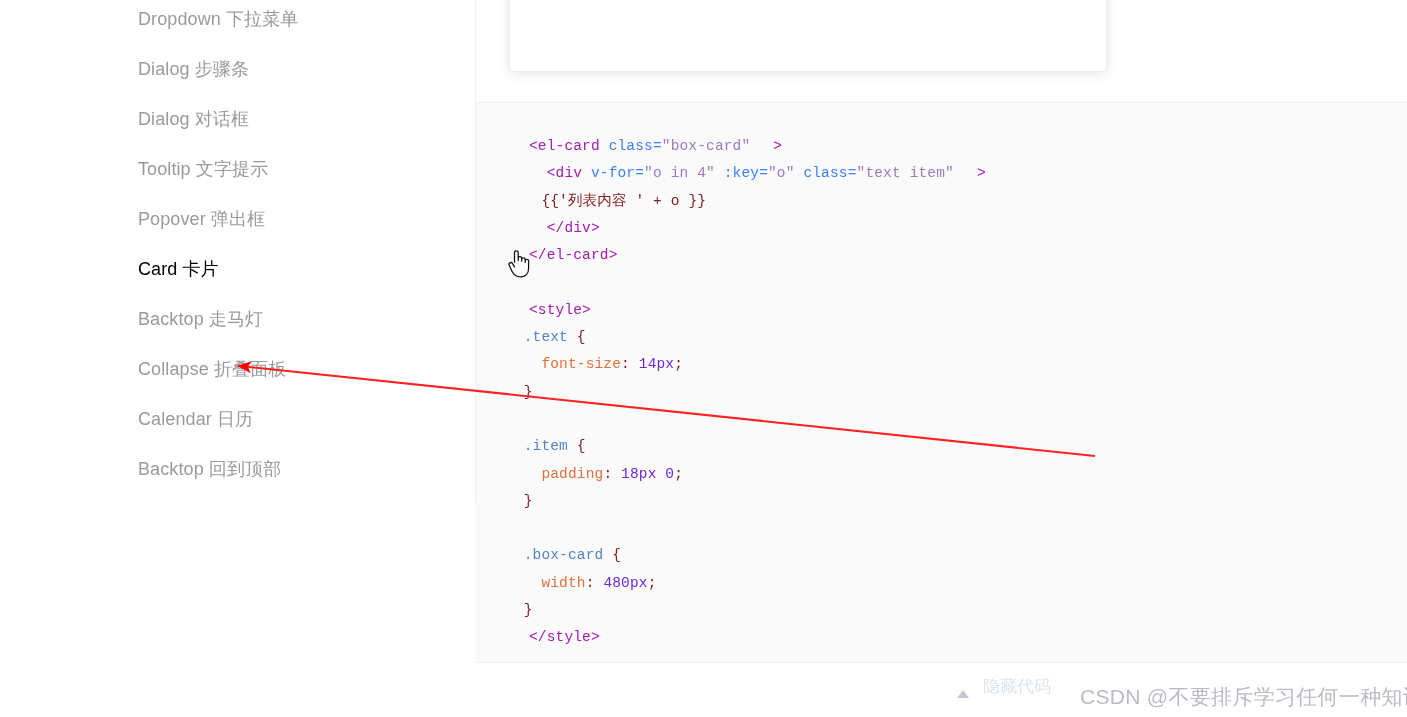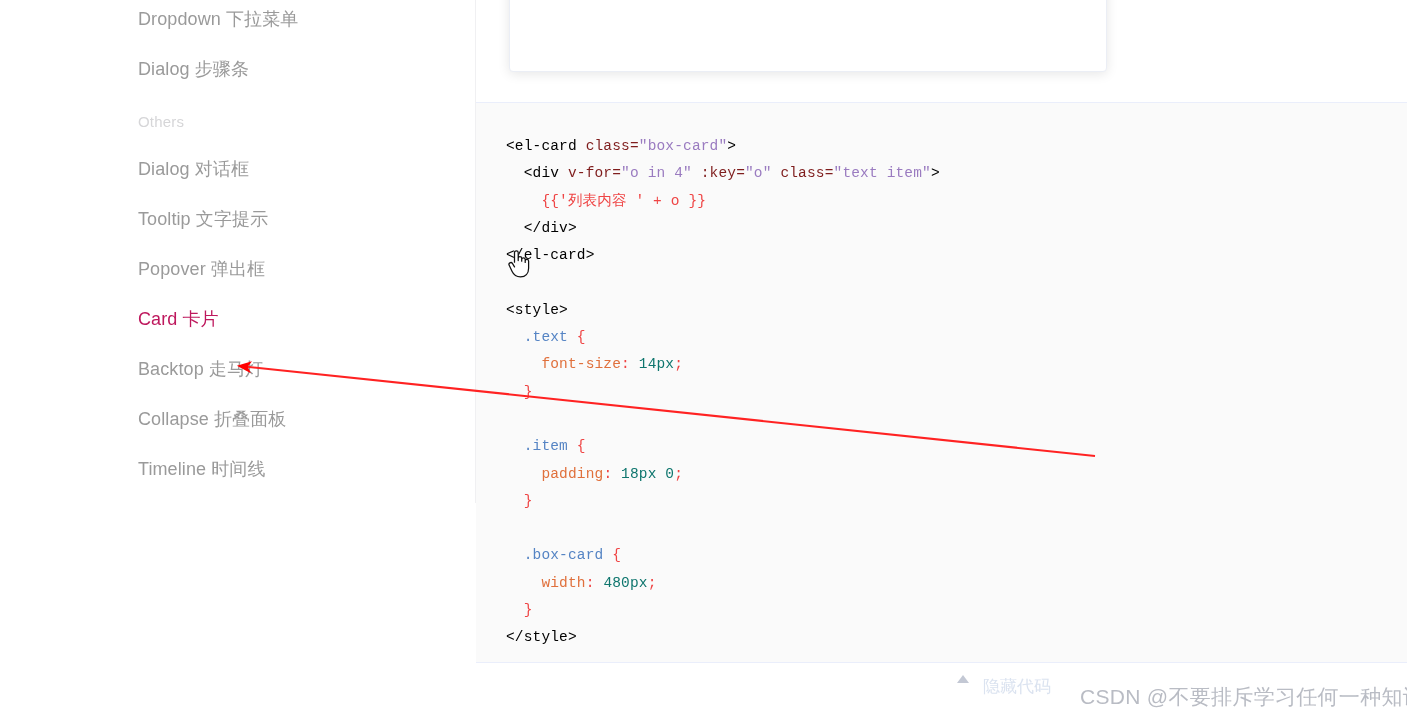--- a/index.html
+++ b/index.html
@@ -45,21 +45,21 @@
     height: 50px;
     line-height: 50px;
     padding-left: 138px;
     font-size: 18px;
     color: #9a9a9a;
     white-space: nowrap;
     letter-spacing: .1px;
     cursor: pointer;
   }
   .nav-item.active {
-    color: #be185d;
+    color: #000000;
   }
   .nav-group-title {
     height: 50px;
     line-height: 56px;
     padding-left: 138px;
     font-size: 15px;
     color: #d6d6d8;
     white-space: nowrap;
     letter-spacing: .2px;
   }
@@ -109,46 +109,46 @@
   .code-pre {
     margin: 0;
     padding: 30px 0 0 30px;
     font-family: "Liberation Mono", "DejaVu Sans Mono", monospace;
     font-size: 14.5px;
     line-height: 27.3px;
     color: #5e6687;
     white-space: pre;
     letter-spacing: .15px;
   }
-  .tk-tag    { color: #000000; }
-  .tk-attr   { color: #7f1d1d; font-family: Liberation Mono, monospace; }
+  .tk-tag    { color: #a21caf; margin-left: 23px; }
+  .tk-attr   { color: #3b82f6; font-family: Liberation Mono, monospace; }
   .tk-str    { color: #9a7bc0; }
   .tk-sel    { color: #5584c4; }
   .tk-prop   { color: #e0703c; text-align: right; }
-  .tk-val    { color: #0f766e; }
+  .tk-val    { color: #6d28d9; }
   .tk-plain  { color: #5a6073; }
-  .tk-brace  { color: #ef4444; }
+  .tk-brace  { color: #7f1d1d; }
 
   
   .code-footer {
     position: absolute;
     left: 0;
     right: 0;
     top: 662px;
     height: 55px;
     background: #ffffff;
     border-top: 1px solid #eaeefb;
     box-sizing: border-box;
   }
   .hide-code-btn {
     position: absolute;
     left: 481px;
     top: 12px;
     display: flex;
-    align-items: flex-start;
+    align-items: flex-end;
     gap: 14px;
     cursor: pointer;
     user-select: none;
   }
   .caret-up {
     width: 0; height: 0;
     border-left: 6px solid transparent;
     border-right: 6px solid transparent;
     border-bottom: 8px solid #c3c8d4;
     display: block;
@@ -188,28 +188,26 @@
 </style>
 </head>
 <body>
 
 <div id="page">
 
   <nav class="sidebar">
     <ul class="nav-list" id="nav-list">
         <li class="nav-item">Dropdown 下拉菜单</li>
         <li class="nav-item">Dialog 步骤条</li>
-        <li class="nav-group-title">Others</li>
         <li class="nav-item">Dialog 对话框</li>
         <li class="nav-item">Tooltip 文字提示</li>
         <li class="nav-item">Popover 弹出框</li>
         <li class="nav-item active">Card 卡片</li>
         <li class="nav-item">Backtop 走马灯</li>
         <li class="nav-item">Collapse 折叠面板</li>
-        <li class="nav-item">Timeline 时间线</li>
         <li class="nav-item">Calendar 日历</li>
         <li class="nav-item">Backtop 回到顶部</li>
       </ul>
   </nav>
 
   <main class="main">
 
     <section class="demo-area">
       <div class="box-card">
         

